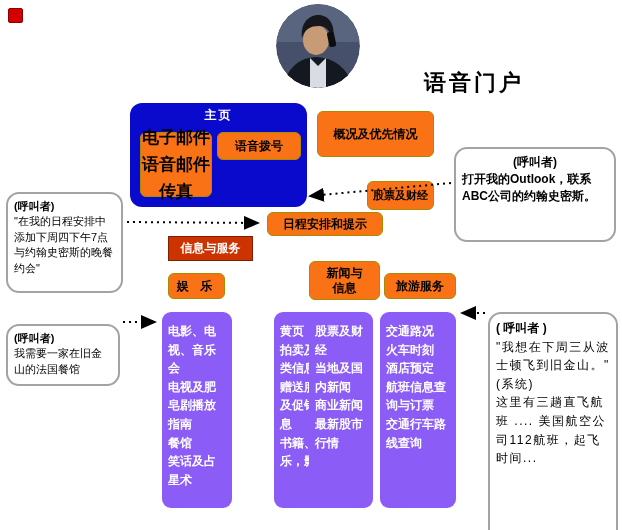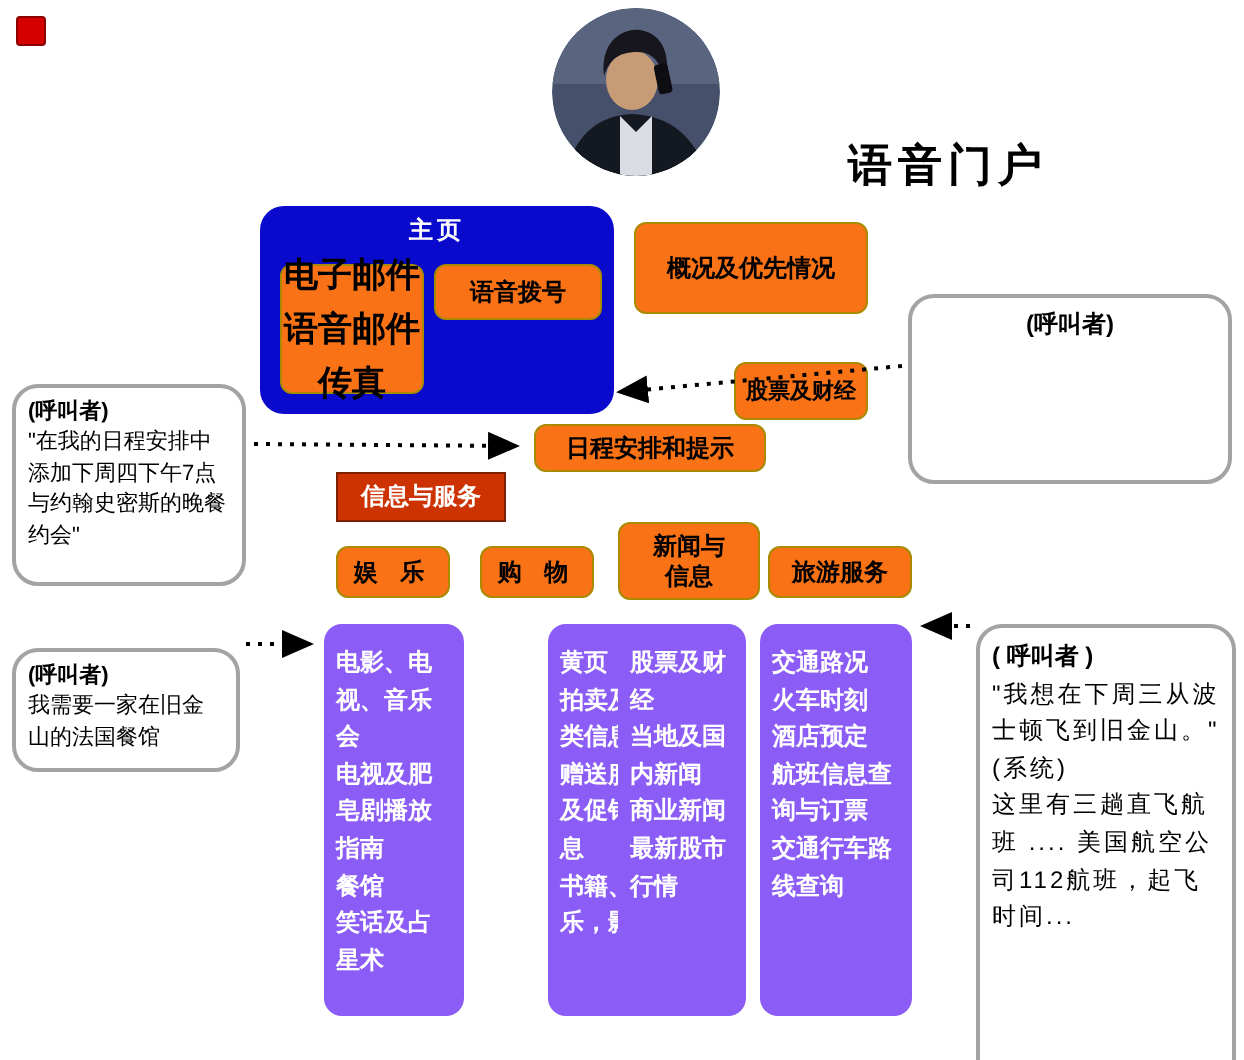--- a/index.html
+++ b/index.html
@@ -97,21 +97,20 @@
 传真</div>
   <div class="abs yellow-btn btn-dial">语音拨号</div>
 
   <div class="abs yellow-btn box-overview">概况及优先情况</div>
   <div class="abs yellow-btn box-assist">股票及财经</div>
   <div class="abs yellow-btn box-schedule">日程安排和提示</div>
 
   <div class="abs red-box">信息与服务</div>
 
   <div class="abs yellow-btn cat cat-ent pre">娱 乐</div>
-  <div class="abs yellow-btn cat cat-shop pre">购 物</div>
   <div class="abs yellow-btn cat cat-news pre">新闻与
 信息</div>
   <div class="abs yellow-btn cat cat-travel pre">旅游服务</div>
 
   <div class="abs blue-col col-ent">电影、电视、音乐会
 电视及肥皂剧播放指南
 餐馆
 笑话及占星术</div>
   <div class="abs blue-col col-shop">黄页
 拍卖及分类信息
@@ -132,20 +131,21 @@
     <span class="body pre">"在我的日程安排中添加下周四下午7点与约翰史密斯的晚餐约会"</span>
   </div>
 
   <div class="abs callout co-left2">
     <span class="speaker">(呼叫者)</span>
     <span class="body pre">我需要一家在旧金山的法国餐馆</span>
   </div>
 
   <div class="abs callout co-right1">
     <span class="speaker">(呼叫者)</span>
+    <span class="body pre">打开我的Outlook，联系ABC公司的约翰史密斯。</span>
   </div>
 
   <div class="abs callout co-right2">
     <span class="speaker">( 呼叫者 )</span>
     <span class="body pre">"我想在下周三从波士顿飞到旧金山。"
 (系统)
 这里有三趟直飞航班 .... 美国航空公司112航班，起飞时间...</span>
   </div>
 
   <svg class="abs arrows" width="622" height="530">

